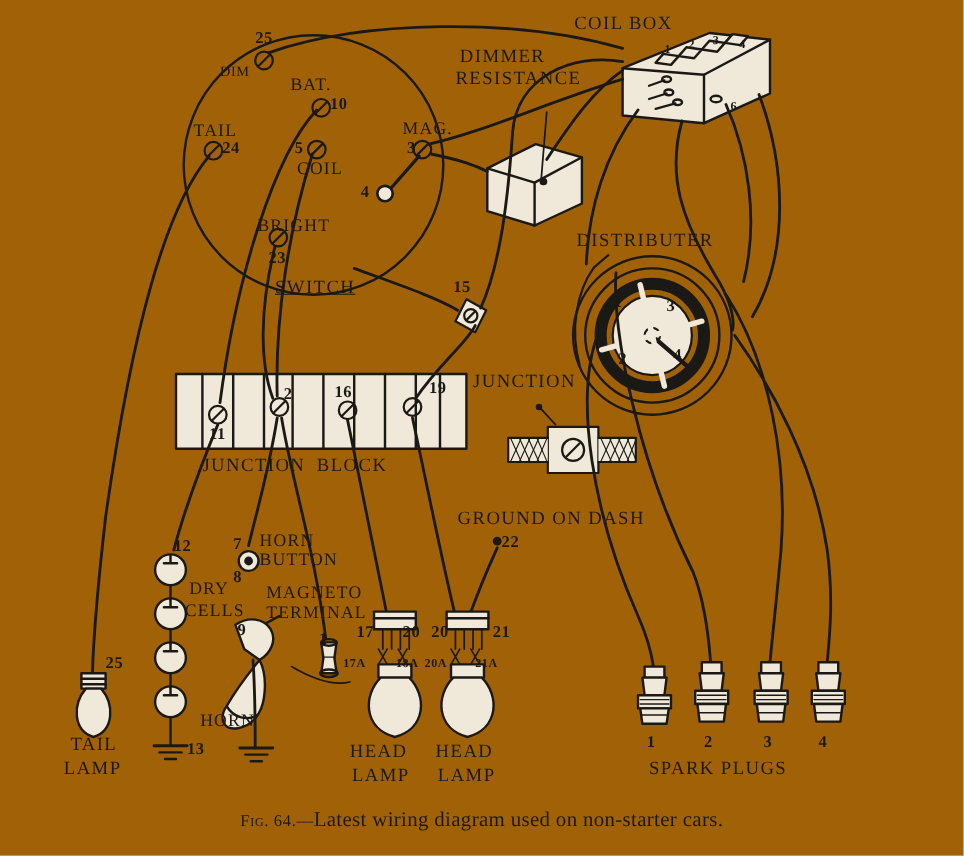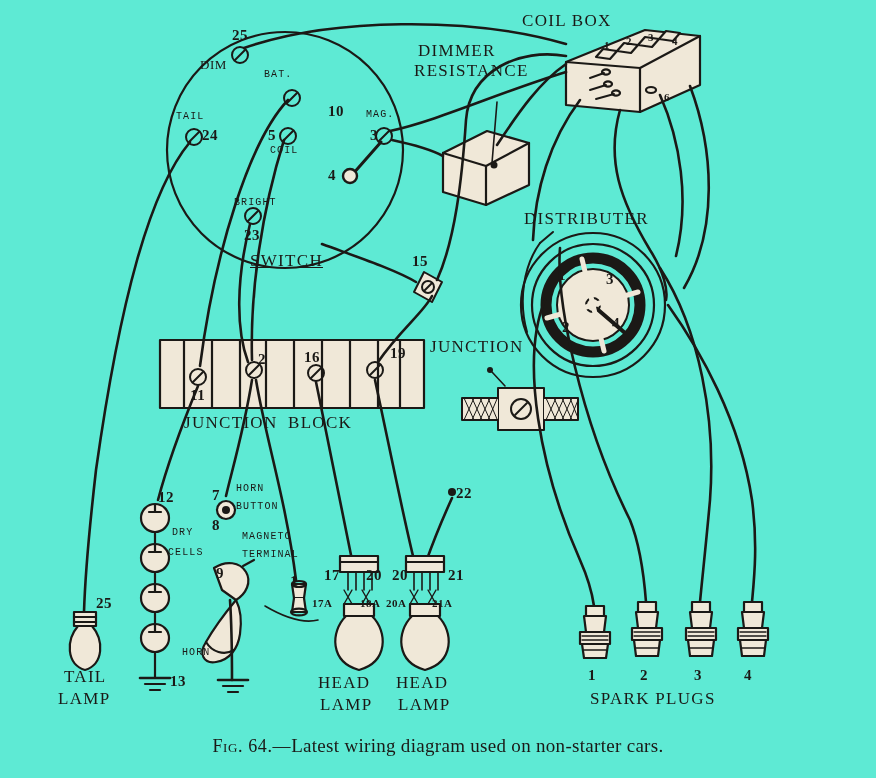--- a/index.html
+++ b/index.html
@@ -4,21 +4,21 @@
 <style>
   html, body {
     margin: 0;
     padding: 0;
     background: #efe7d7;
   }
   #page {
     position: relative;
     width: 876px;
     height: 778px;
-    background: #5eead4;
+    background: #a16207;
     overflow: hidden;
     font-family: "Liberation Serif", serif;
     color: #1c1a18;
   }
   #diagram-svg {
     position: absolute;
     left: 0;
     top: 0;
     width: 876px;
     height: 778px;
@@ -26,37 +26,37 @@
   .lbl {
     position: absolute;
     font-family: "Liberation Serif", serif;
     color: #1b1916;
     white-space: pre;
     line-height: 1.05;
     letter-spacing: 0.5px;
   }
   .lbl.small { font-size: 13px; }
   .lbl.num { font-size: 15px; font-weight: bold; }
-  .lbl.cap { font-size: 10px; letter-spacing: 1.1px; font-family: Liberation Mono, monospace; }
+  .lbl.cap { font-size: 16px; letter-spacing: 1.1px; }
   .lbl.capbig { font-size: 17px; letter-spacing: 1.3px; }
   .lbl.tiny { font-size: 11px; font-weight: bold; }
   #caption {
     position: absolute;
     left: 0;
     top: 735px;
     width: 876px;
     text-align: center;
     font-family: "Liberation Serif", serif;
     font-size: 19px;
     color: #1b1916;
     letter-spacing: 0.3px;
   }
   #caption .figno {
     font-variant: small-caps;
-    font-size: 18px;
+    font-size: 15px;
     letter-spacing: 0.6px;
   }
 </style>
 </head>
 <body>
 
 <div id="page">
 
   <svg id="diagram-svg" viewBox="0 0 876 778">
     <g fill="none" stroke="#1b1916" stroke-linecap="round" stroke-linejoin="round">
@@ -338,21 +338,21 @@
           <line x1="742" y1="648" x2="764" y2="648" stroke-width="1.3"></line>
         </g>
       </g>
 
     </g>
   </svg>
 
   <div class="lbl num" style="left:232px; top:28px;">25</div>
   <div class="lbl small" style="left:200px; top:58px;">DIM</div>
   <div class="lbl cap" style="left:264px; top:70px;">BAT.</div>
-  <div class="lbl num" style="left:300px; top:104px;padding-left:28px;">10</div>
+  <div class="lbl num" style="left:300px; top:88px;">10</div>
   <div class="lbl cap" style="left:176px; top:112px;">TAIL</div>
   <div class="lbl num" style="left:202px; top:128px;">24</div>
   <div class="lbl num" style="left:268px; top:128px;">5</div>
   <div class="lbl cap" style="left:270px; top:146px;">COIL</div>
   <div class="lbl cap" style="left:366px; top:110px;">MAG.</div>
   <div class="lbl num" style="left:370px; top:128px;">3</div>
   <div class="lbl num" style="left:328px; top:168px;">4</div>
   <div class="lbl cap" style="left:234px; top:198px;">BRIGHT</div>
   <div class="lbl num" style="left:244px; top:228px;">23</div>
   <div class="lbl capbig" style="left:250px; top:252px;text-decoration:underline;">SWITCH</div>
@@ -397,20 +397,21 @@
   <div class="lbl cap" style="left:242px; top:550px;text-align:right;">TERMINAL</div>
   <div class="lbl num" style="left:216px; top:566px;">9</div>
   <div class="lbl num" style="left:290px; top:574px;">1</div>
 
   <div class="lbl cap" style="left:182px; top:648px;">HORN</div>
 
   <div class="lbl num" style="left:96px; top:596px;">25</div>
   <div class="lbl capbig" style="left:64px; top:668px;">TAIL</div>
   <div class="lbl capbig" style="left:58px; top:690px;">LAMP</div>
 
+  <div class="lbl capbig" style="left:416px; top:462px;">GROUND ON DASH</div>
   <div class="lbl num" style="left:456px; top:486px;">22</div>
 
   <div class="lbl num" style="left:324px; top:568px;">17</div>
   <div class="lbl num" style="left:366px; top:568px;">20</div>
   <div class="lbl tiny" style="left:312px; top:598px;">17A</div>
   <div class="lbl tiny" style="left:360px; top:598px;">18A</div>
   <div class="lbl num" style="left:392px; top:568px;">20</div>
   <div class="lbl num" style="left:448px; top:568px;">21</div>
   <div class="lbl tiny" style="left:386px; top:598px;">20A</div>
   <div class="lbl tiny" style="left:432px; top:598px;">21A</div>

